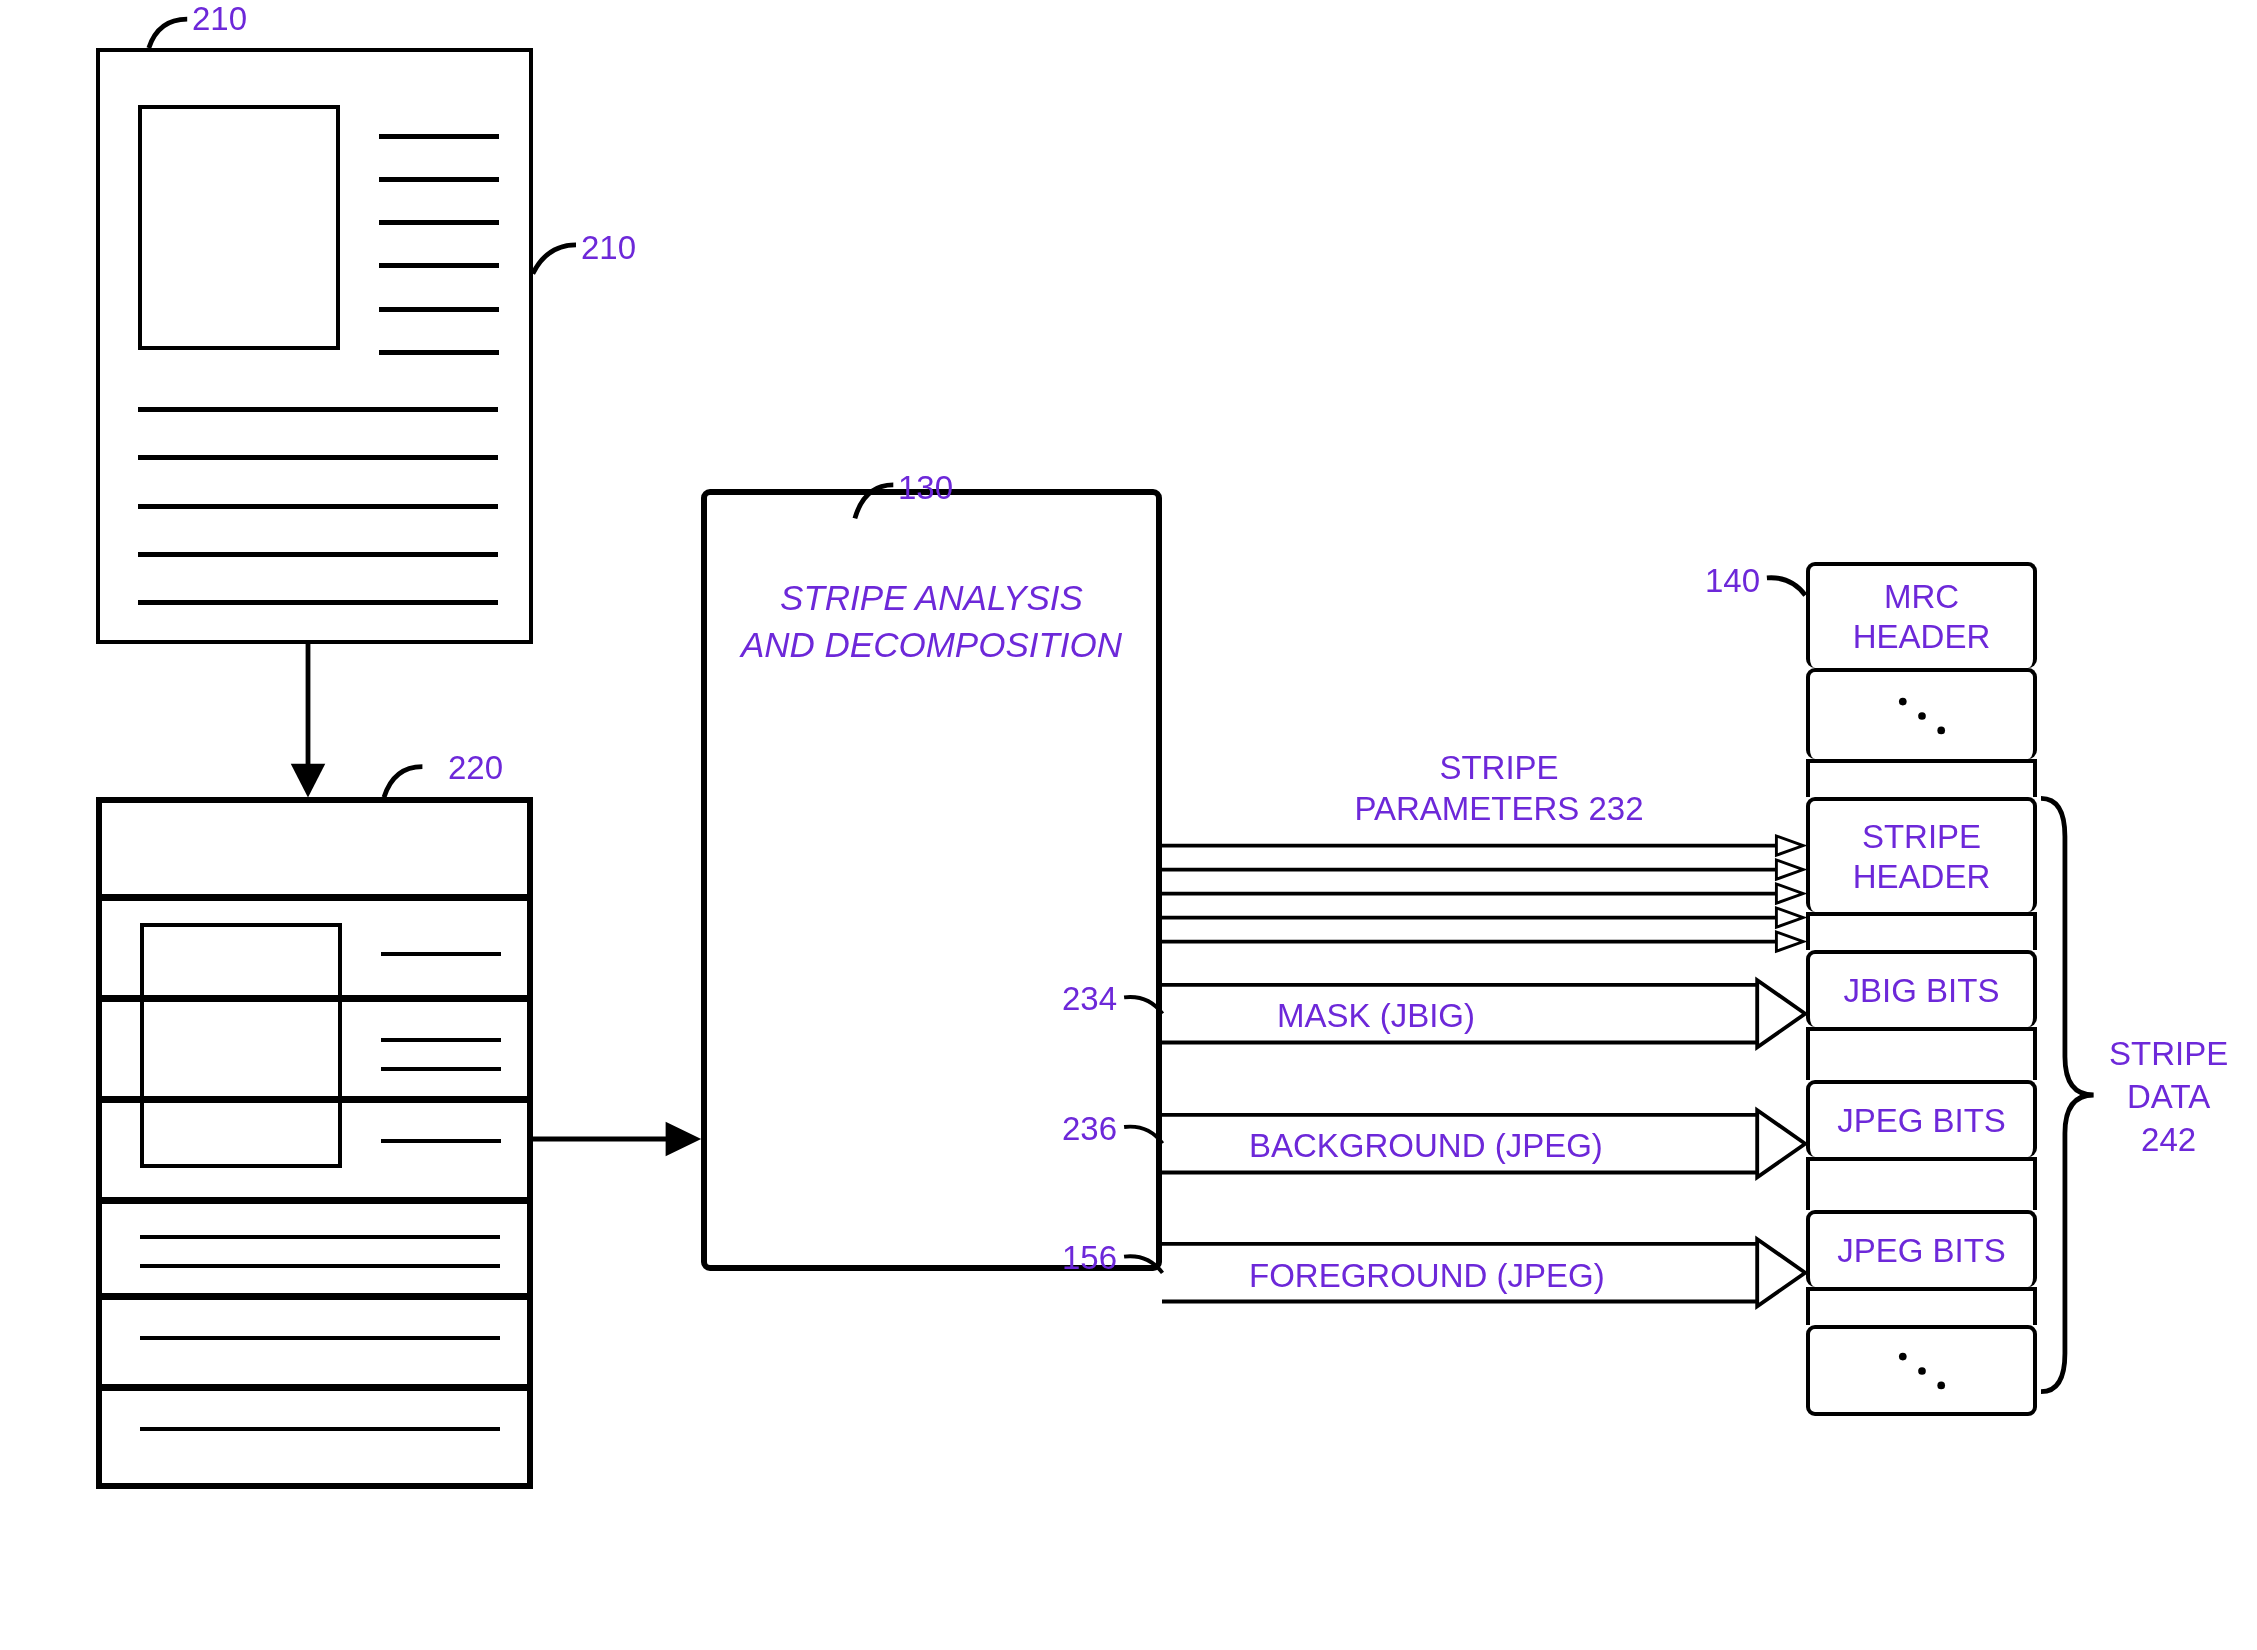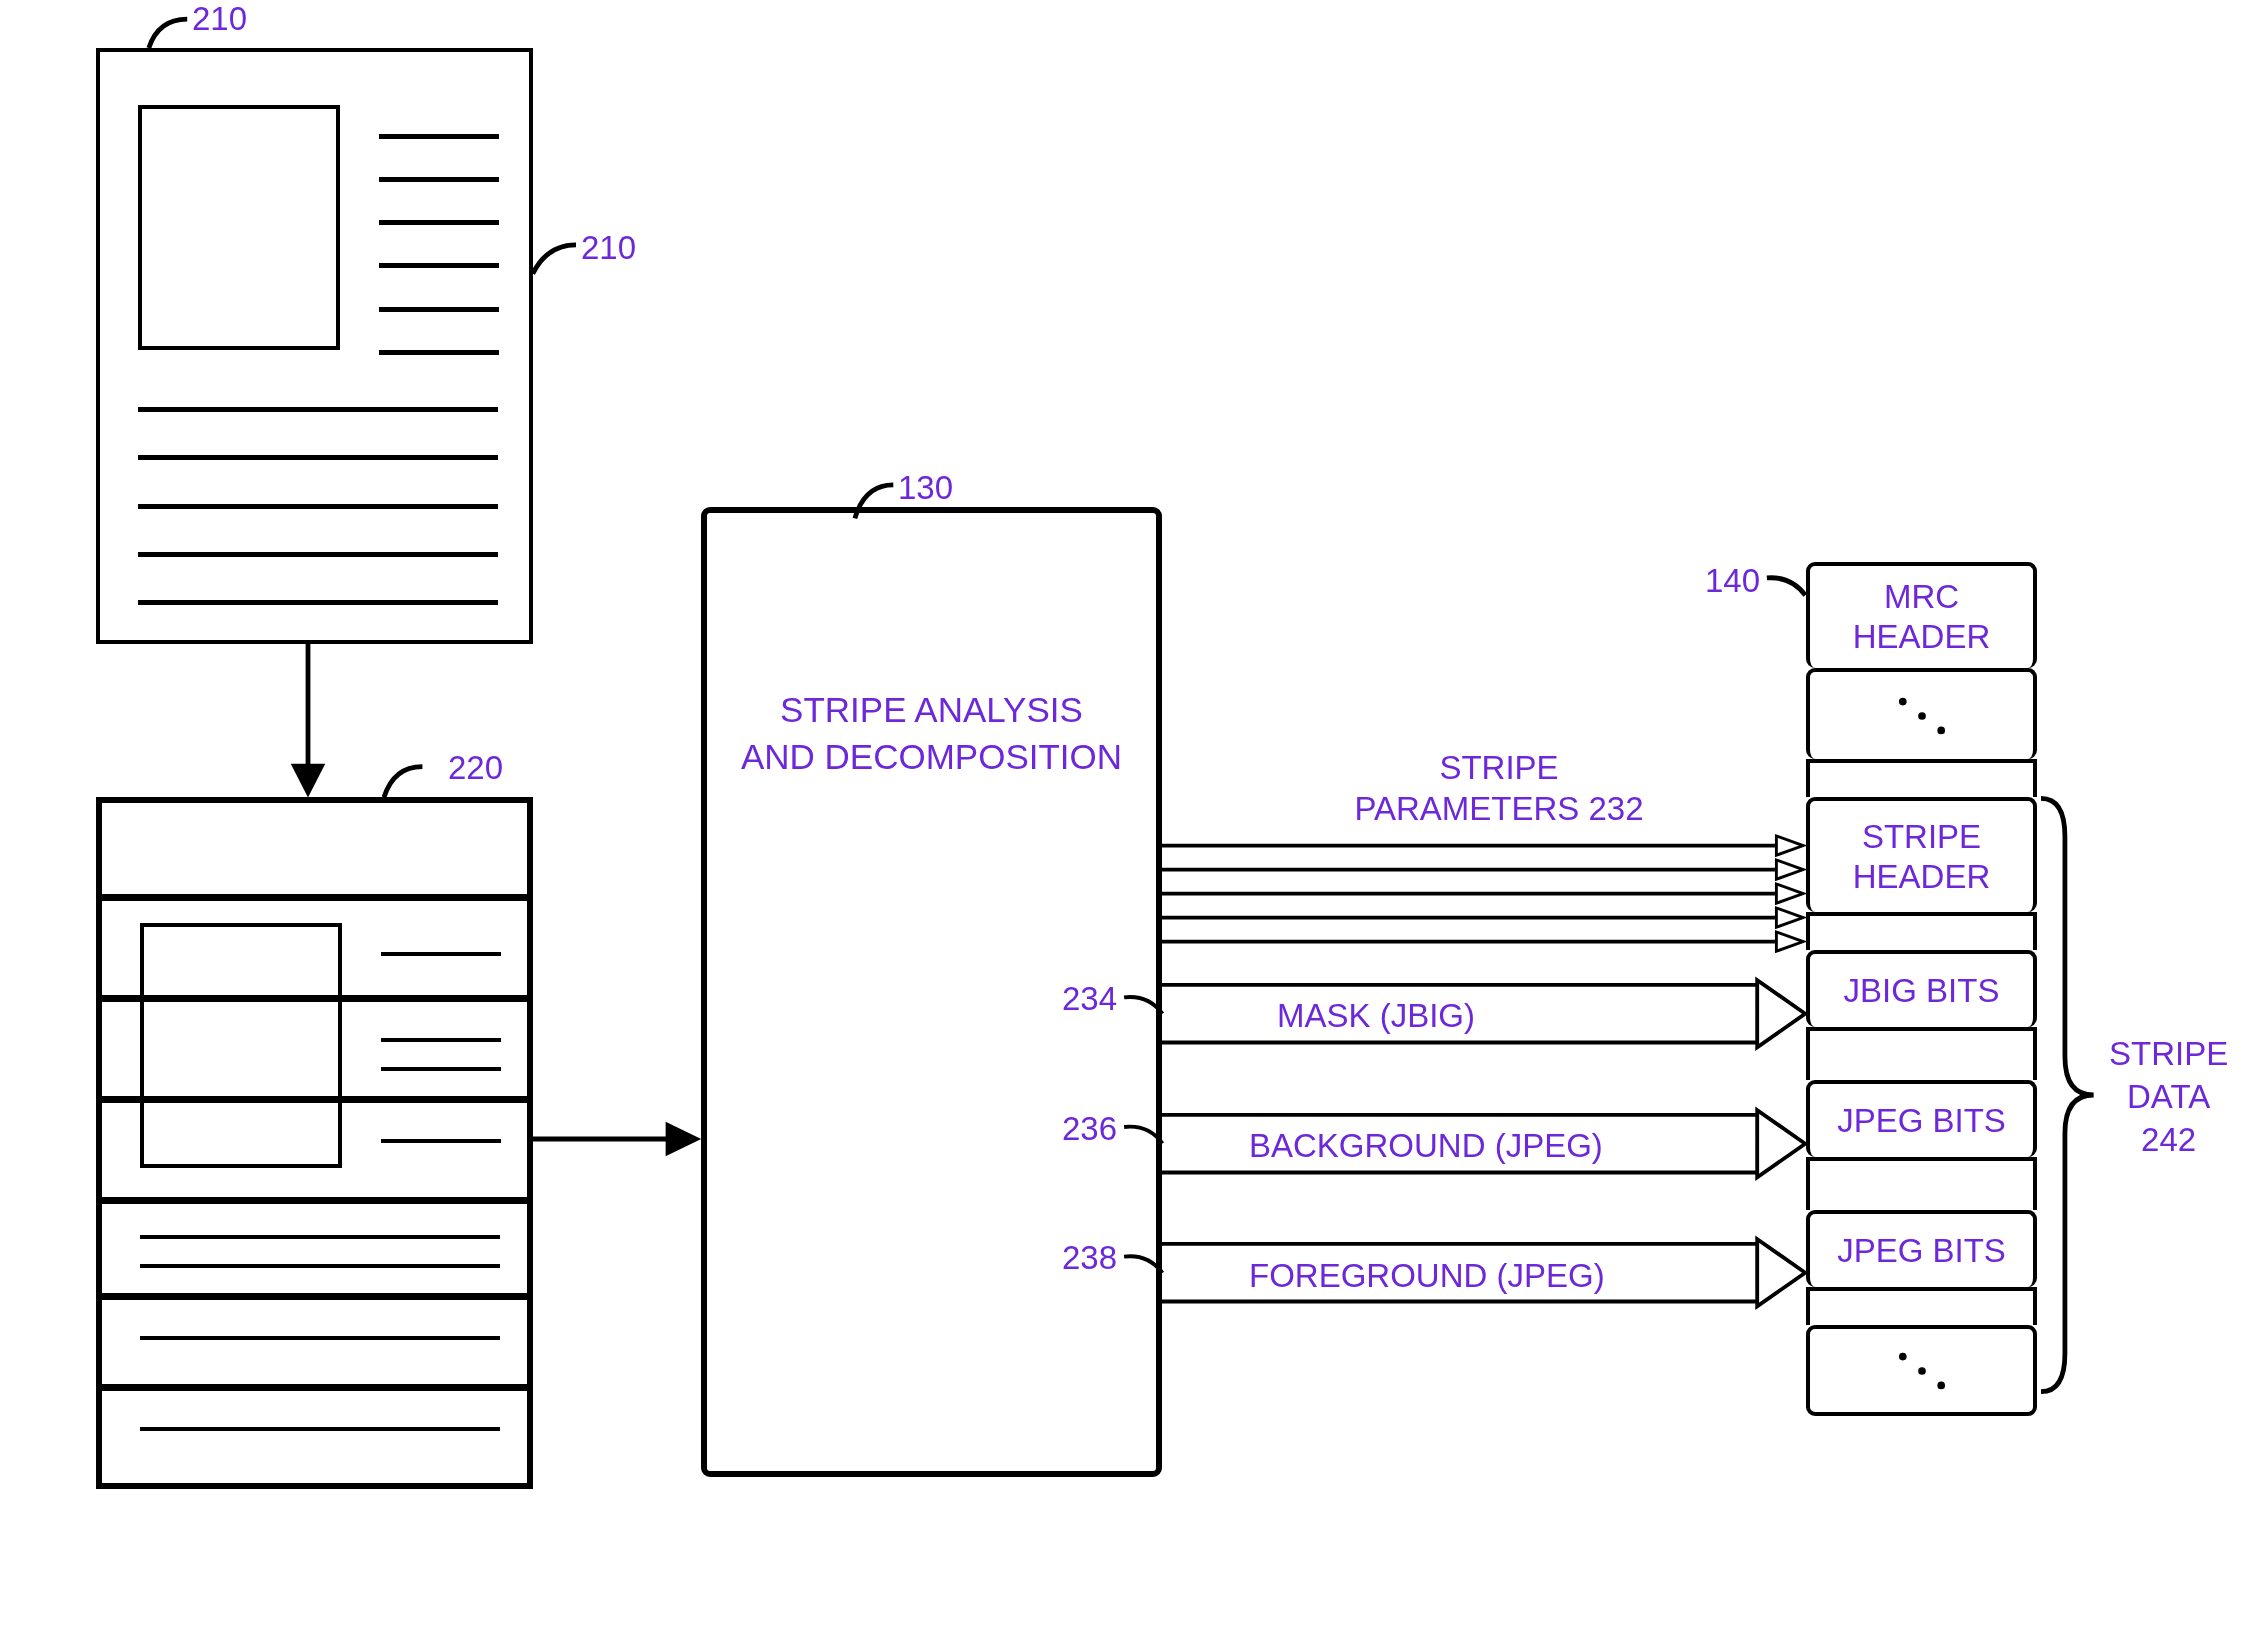--- a/index.html
+++ b/index.html
@@ -80,21 +80,21 @@
 <svg class="abs" style="left:0; top:0;" width="672" height="865" viewBox="0 0 700 900">
   <path d="M 400 830 Q 410 798 440 798" stroke="#000" stroke-width="5" fill="none"></path>
 </svg>
 <div class="abs lbl" style="left:448px; top:749px;">220</div>
 
 <svg class="abs" style="left:533px; top:1110px;" width="173" height="58" viewBox="0 0 180 60">
   <line x1="0" y1="30" x2="140" y2="30" stroke="#000" stroke-width="5"></line>
   <polygon points="175,30 138,12 138,48" fill="#000"></polygon>
 </svg>
 
-<div class="abs thickbox centered" style="left:701px; top:507px; width:461px; height:970px;">
+<div class="abs thickbox centered" style="left:701px; top:489px; width:461px; height:782px;font-style:italic;">
   <div class="lbl lbl-big" style="white-space:pre; line-height:1.35; position:relative; top:-259px;">STRIPE ANALYSIS
 AND DECOMPOSITION</div>
 </div>
 
 <svg class="abs" style="left:0; top:0;" width="961" height="576" viewBox="0 0 1000 600">
   <path d="M 890 540 Q 900 505 930 505" stroke="#000" stroke-width="5" fill="none"></path>
 </svg>
 <div class="abs lbl" style="left:898px; top:469px;">130</div>
 
 <svg class="abs" style="left:1162px; top:836px;" width="672" height="144" viewBox="0 0 700 150">
@@ -139,21 +139,21 @@
 
 <svg class="abs" style="left:1162px; top:1239px;" width="672" height="77" viewBox="0 0 700 80">
   <line x1="0" y1="5" x2="620" y2="5" stroke="#000" stroke-width="4"></line>
   <line x1="0" y1="65" x2="620" y2="65" stroke="#000" stroke-width="4"></line>
   <polygon points="670,35 620,0 620,70" fill="none" stroke="#000" stroke-width="4"></polygon>
 </svg>
 <div class="abs lbl" style="left:1249px; top:1257px;">FOREGROUND (JPEG)</div>
 <svg class="abs" style="left:0;top:0;" width="1249" height="1345" viewBox="0 0 1300 1400">
     <path d="M 1210 1325 Q 1195 1305 1170 1308" stroke="#000" stroke-width="4" fill="none"></path>
   </svg>
-<div class="abs lbl" style="left:1062px; top:1239px;">238</div>
+<div class="abs lbl" style="left:1062px; top:1239px;">156</div>
 
 <div class="abs" style="left:1806px; top:562px; width:231px;">
   <div class="box centered" style="height:106px; border-bottom:none;">
       <span class="lbl" style="white-space:pre; line-height:1.2;">MRC
 HEADER</span>
     </div>
   <div class="box centered" style="height:91px; border-bottom:none;">
     <svg width="58" height="48" viewBox="0 0 60 50">
         <circle cx="10" cy="10" r="4" fill="#000"></circle>
         <circle cx="30" cy="25" r="4" fill="#000"></circle>

